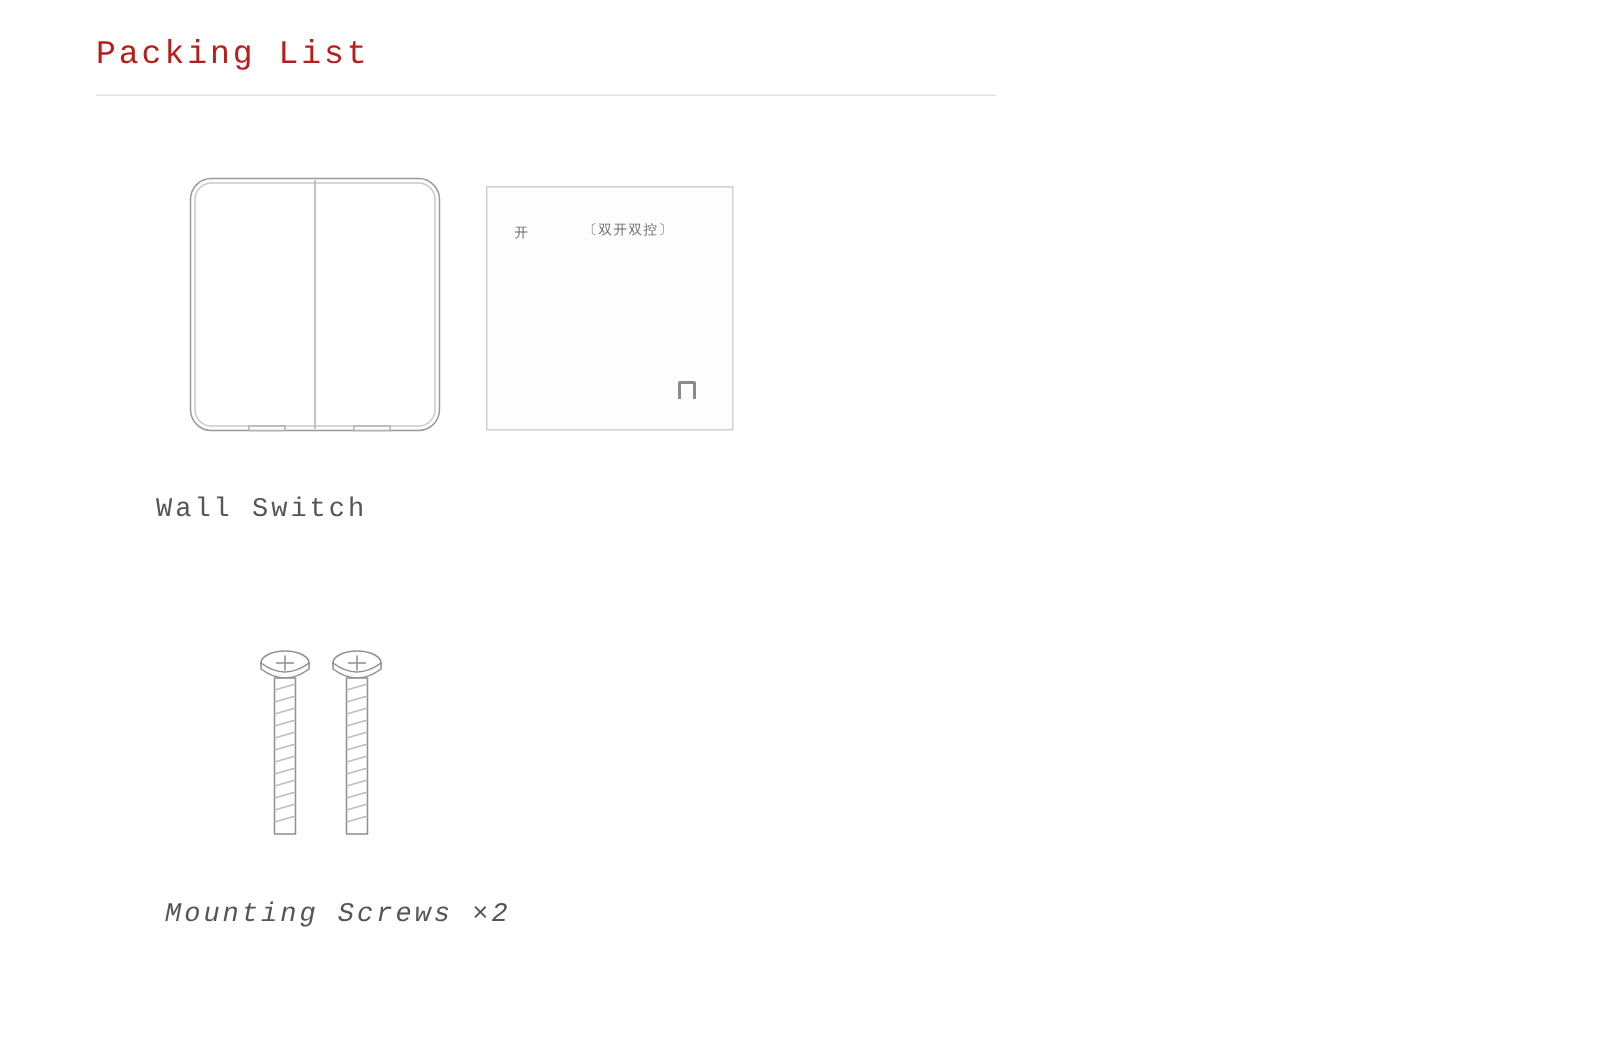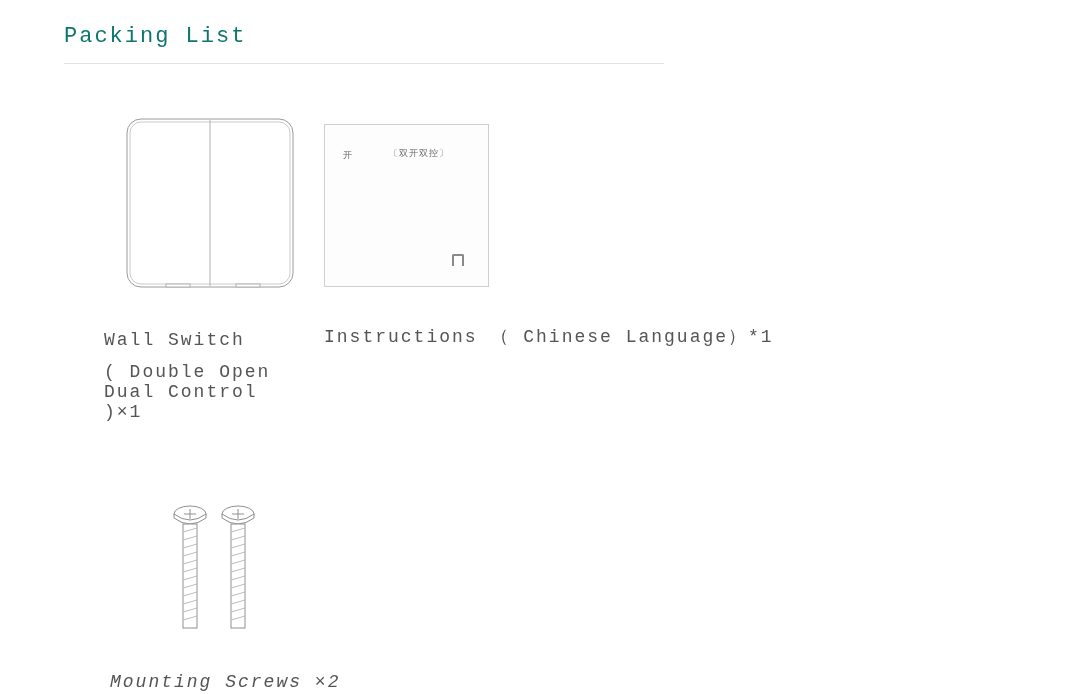--- a/index.html
+++ b/index.html
@@ -10,21 +10,21 @@
     color: #555;
     width: 1079px;
   }
   .page {
     padding: 24px 0 0 64px;
     width: 700px;
   }
   .title {
     font-size: 22px;
     letter-spacing: 2px;
-    color: #0f766e;
+    color: #b91c1c;
   }
   .rule {
     margin-top: 14px;
     width: 600px;
     height: 0;
     border-top: 1px solid #e2e2e2;
   }
   .row {
     display: flex;
     align-items: flex-start;
@@ -125,31 +125,27 @@
     <div class="item-col">
       <svg class="switch-graphic" viewBox="0 0 168 170">
         <rect x="1" y="1" width="166" height="168" rx="14" ry="14" fill="#fff" stroke="#9a9a9a" stroke-width="1"></rect>
         <rect x="4" y="4" width="160" height="162" rx="11" ry="11" fill="none" stroke="#cacaca" stroke-width="1"></rect>
         <line x1="84" y1="2" x2="84" y2="168" stroke="#b0b0b0" stroke-width="1"></line>
 
         <rect x="40" y="166" width="24" height="3" fill="#fff" stroke="#b0b0b0" stroke-width="1"></rect>
         <rect x="110" y="166" width="24" height="3" fill="#fff" stroke="#b0b0b0" stroke-width="1"></rect>
       </svg>
       <div class="switch-label-1">Wall Switch</div>
-      <div class="switch-label-2">( Double Open Dual Control )×1</div>
     </div>
 
     <div class="item-col instr-col">
       <div class="instr-graphic">
         <div class="instr-small-mark">开</div>
         <div class="instr-chinese">〔双开双控〕</div>
         <div class="instr-logo"></div>
-      </div>
-      <div class="instr-label">
-        <span>Instructions （ Chinese Language）*1</span>
       </div>
     </div>
 
   </div>
 
   <div class="item-col">
     <svg class="screws-graphic" width="100" height="132" viewBox="0 0 100 132">
 
       <g stroke="#8f8f8f" stroke-width="1" fill="#fff">
         <ellipse cx="26" cy="10" rx="16" ry="8"></ellipse>

